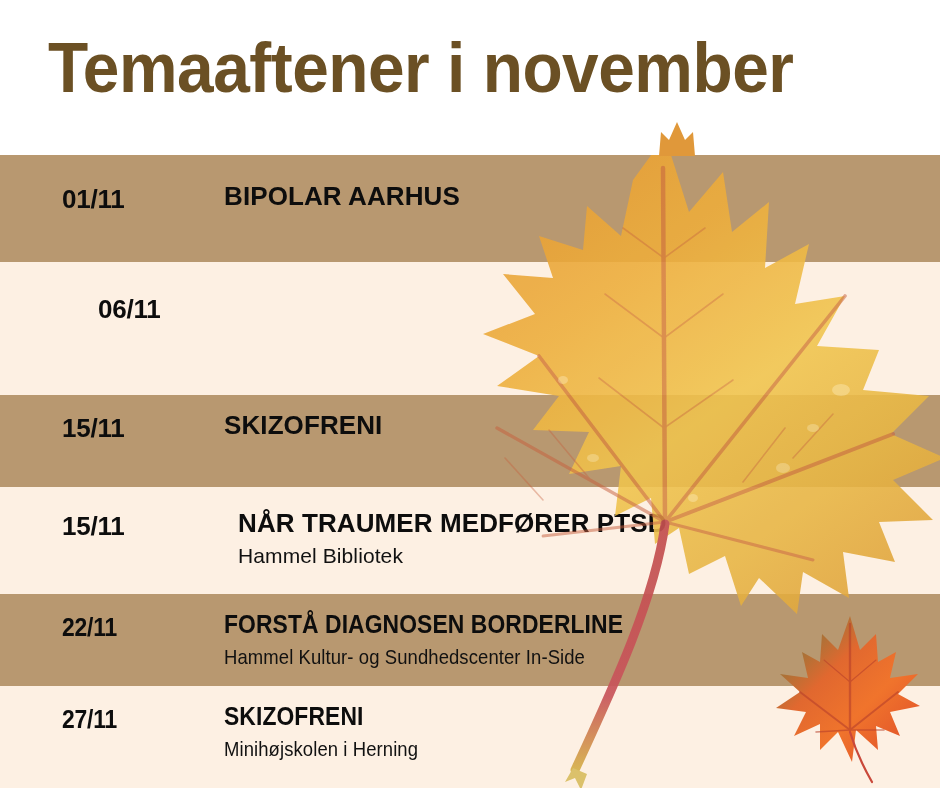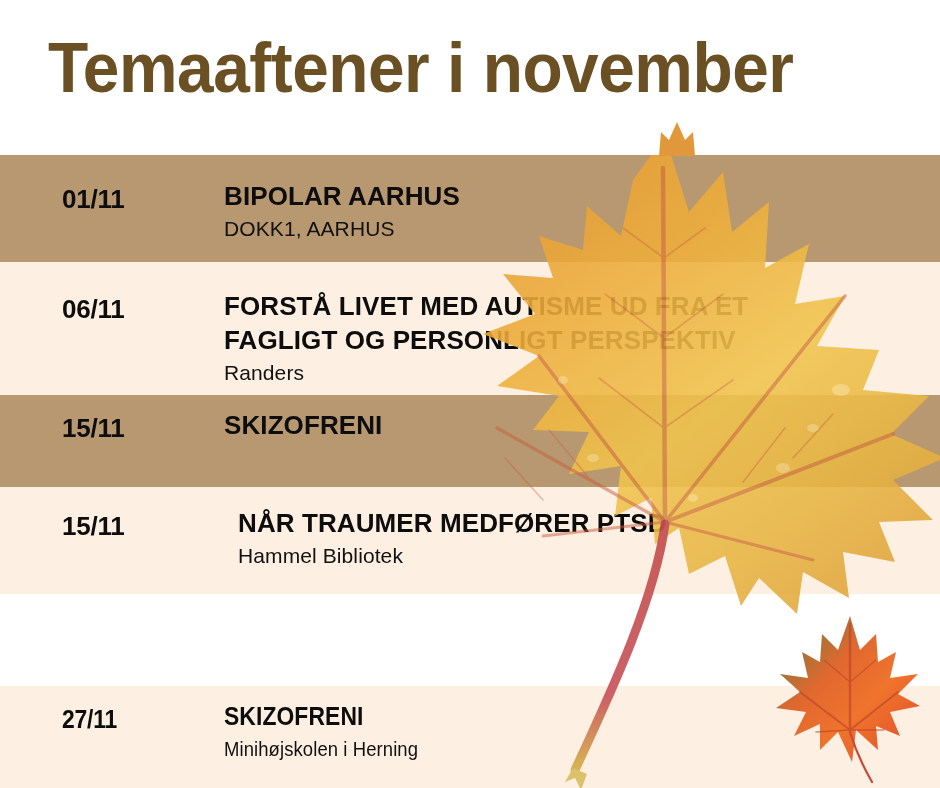--- a/index.html
+++ b/index.html
@@ -137,48 +137,49 @@
 <body>
 
 <div id="poster">
 
   <div id="rows">
 
     <div class="row brown" style="top:155px;height:107px;">
       <div class="row-date" style="top:29px;">01/11</div>
       <div class="row-body" style="top:24px;">
         <div class="row-title">BIPOLAR AARHUS</div>
-        <div class="row-venue">DOKK1, AARHUS</div>
       </div>
     </div>
 
     <div class="row cream" style="top:262px;height:133px;">
-      <div class="row-date" style="top:32px;">06/11</div>
-      <div class="row-body" style="top:27px;">
-        <div class="row-title">FORSTÅ LIVET MED AUTISME UD FRA ET
-FAGLIGT OG PERSONLIGT PERSPEKTIV</div>
-        <div class="row-venue">Randers</div>
-      </div>
+      <div class="row-date" style="top:32px;margin-left:36px;">06/11</div>
     </div>
 
     <div class="row brown" style="top:395px;height:92px;">
       <div class="row-date" style="top:18px;">15/11</div>
       <div class="row-body" style="top:13px;">
         <div class="row-title">SKIZOFRENI</div>
       </div>
     </div>
 
     <div class="row cream" style="top:487px;height:107px;">
       <div class="row-date" style="top:24px;">15/11</div>
       <div class="row-body" style="top:19px;margin-left:14px;">
         <div class="row-title">NÅR TRAUMER MEDFØRER PTSD</div>
         <div class="row-venue">Hammel Bibliotek</div>
       </div>
     </div>
 
+    <div class="row brown condensed" style="top:594px;height:92px;">
+      <div class="row-date" style="top:18px;">22/11</div>
+      <div class="row-body" style="top:13px;">
+        <div class="row-title">FORSTÅ DIAGNOSEN BORDERLINE</div>
+        <div class="row-venue">Hammel Kultur- og Sundhedscenter In-Side</div>
+      </div>
+    </div>
 
     <div class="row cream condensed" style="top:686px;height:102px;padding-left:44px;">
       <div class="row-date" style="top:18px;">27/11</div>
       <div class="row-body" style="top:13px;">
         <div class="row-title">SKIZOFRENI</div>
         <div class="row-venue">Minihøjskolen i Herning</div>
       </div>
     </div>
 
   </div>

